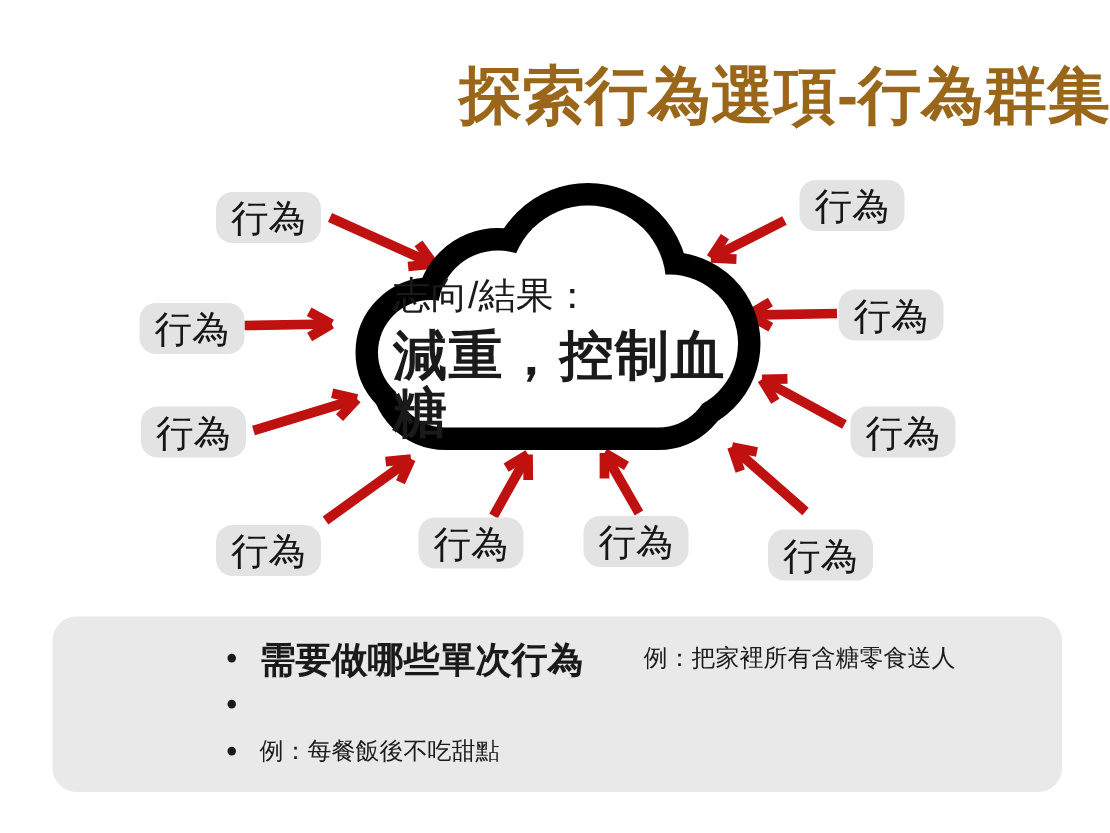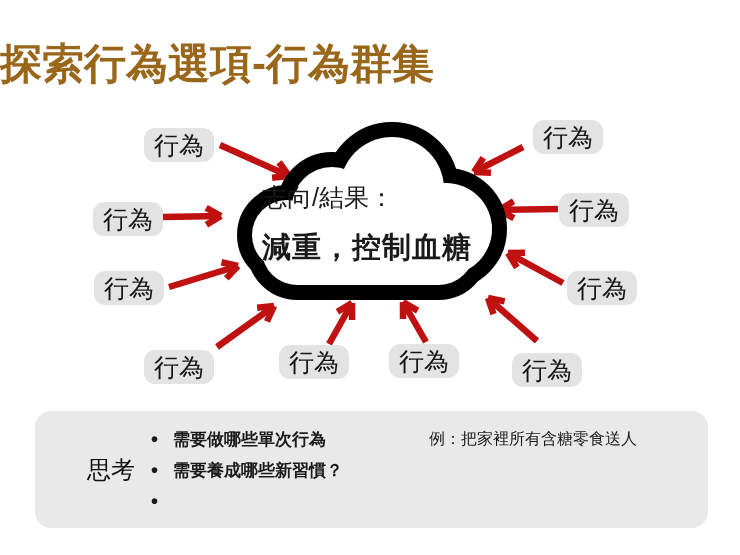--- a/index.html
+++ b/index.html
@@ -5,48 +5,48 @@
   html,body{margin:0;padding:0;}
   body{
     width:740px;height:555px;background:#ffffff;overflow:hidden;
     font-family:"Liberation Sans","DejaVu Sans",sans-serif;
     position:relative;color:#1a1a1a;
     --arrow-red:#C01111;--pill-bg:#E3E3E3;--box-bg:#E9E9E9;--title-col:#99661A;
   }
   .slide{position:absolute;inset:0;}
   .slide-title{
     position:absolute;top:38px;left:0;width:740px;margin:0;
-    text-align:left;font-size:42px;line-height:52px;font-weight:700;
+    text-align:right;font-size:42px;line-height:52px;font-weight:700;
     color:var(--title-col);letter-spacing:0px;
   }
   .diagram{position:absolute;left:0;top:100px;width:740px;height:305px;}
   .arrows-layer{position:absolute;left:0;top:-100px;width:740px;height:555px;pointer-events:none;}
   .cloud-svg{position:absolute;left:232px;top:17px;width:276px;height:190px;}
   .cloud-text{
     position:absolute;left:262px;top:82px;width:240px;text-align:left;
   }
   .cloud-line1{display:block;font-size:25px;line-height:30px;font-weight:400;}
-  .cloud-line2{display:block;font-size:29px;line-height:38px;font-weight:700;margin-top:16px;letter-spacing:1px;}
+  .cloud-line2{display:block;font-size:36px;line-height:38px;font-weight:700;margin-top:6px;letter-spacing:1px;}
   .pill{
     position:absolute;width:70px;height:34px;border-radius:11px;
     background:var(--pill-bg);display:flex;align-items:center;justify-content:center;
     font-size:25px;color:#161616;
   }
   .think-box{
     position:absolute;left:35px;top:411px;width:673px;height:117px;
     background:var(--box-bg);border-radius:16px;
   }
   .think-label{
     position:absolute;left:52px;top:0;height:117px;display:flex;align-items:center;
     font-size:24px;color:#111;
   }
   .think-rows{position:absolute;left:116px;top:13px;}
   .think-row{display:flex;align-items:center;height:31px;}
   .think-bullet{width:22px;font-size:20px;font-weight:700;text-align:left;}
-  .think-question{width:256px;font-size:17px;font-weight:700;letter-spacing:0px;white-space:nowrap;}
+  .think-question{width:256px;font-size:24px;font-weight:700;letter-spacing:0px;white-space:nowrap;}
   .think-example{font-size:16px;font-weight:400;white-space:nowrap;}
 </style>
 </head>
 <body style="--arrow-red: #C01111; --pill-bg: #E3E3E3; --box-bg: #E9E9E9; --title-col: #99661A;">
 
 <div class="slide">
 
   <h1 class="slide-title">探索行為選項-行為群集</h1>
 
   <div class="diagram">
@@ -131,30 +131,29 @@
         <div class="pill" style="left: 279px; top: 345px;">行為</div>
         <div class="pill" style="left: 389px; top: 344px;">行為</div>
         <div class="pill" style="left: 512px; top: 353px;">行為</div>
         <div class="pill" style="left: 567px; top: 271px;">行為</div>
         <div class="pill" style="left: 559px; top: 193px;">行為</div>
         <div class="pill" style="left: 533px; top: 120px;">行為</div>
       </div>
   </div>
 
   <div class="think-box">
-    <div class="think-label">思考</div>
     <div class="think-rows">
       <div class="think-row">
         <span class="think-bullet">•</span>
         <span class="think-question">需要做哪些單次行為</span>
         <span class="think-example">例：把家裡所有含糖零食送人</span>
       </div>
       <div class="think-row">
         <span class="think-bullet">•</span>
-        <span class="think-question">需要養成哪些新習慣？</span>
       </div>
       <div class="think-row">
         <span class="think-bullet">•</span>
+        <span class="think-example">例：每餐飯後不吃甜點</span>
       </div>
     </div>
   </div>
 
 </div>
 
 </body></html>

